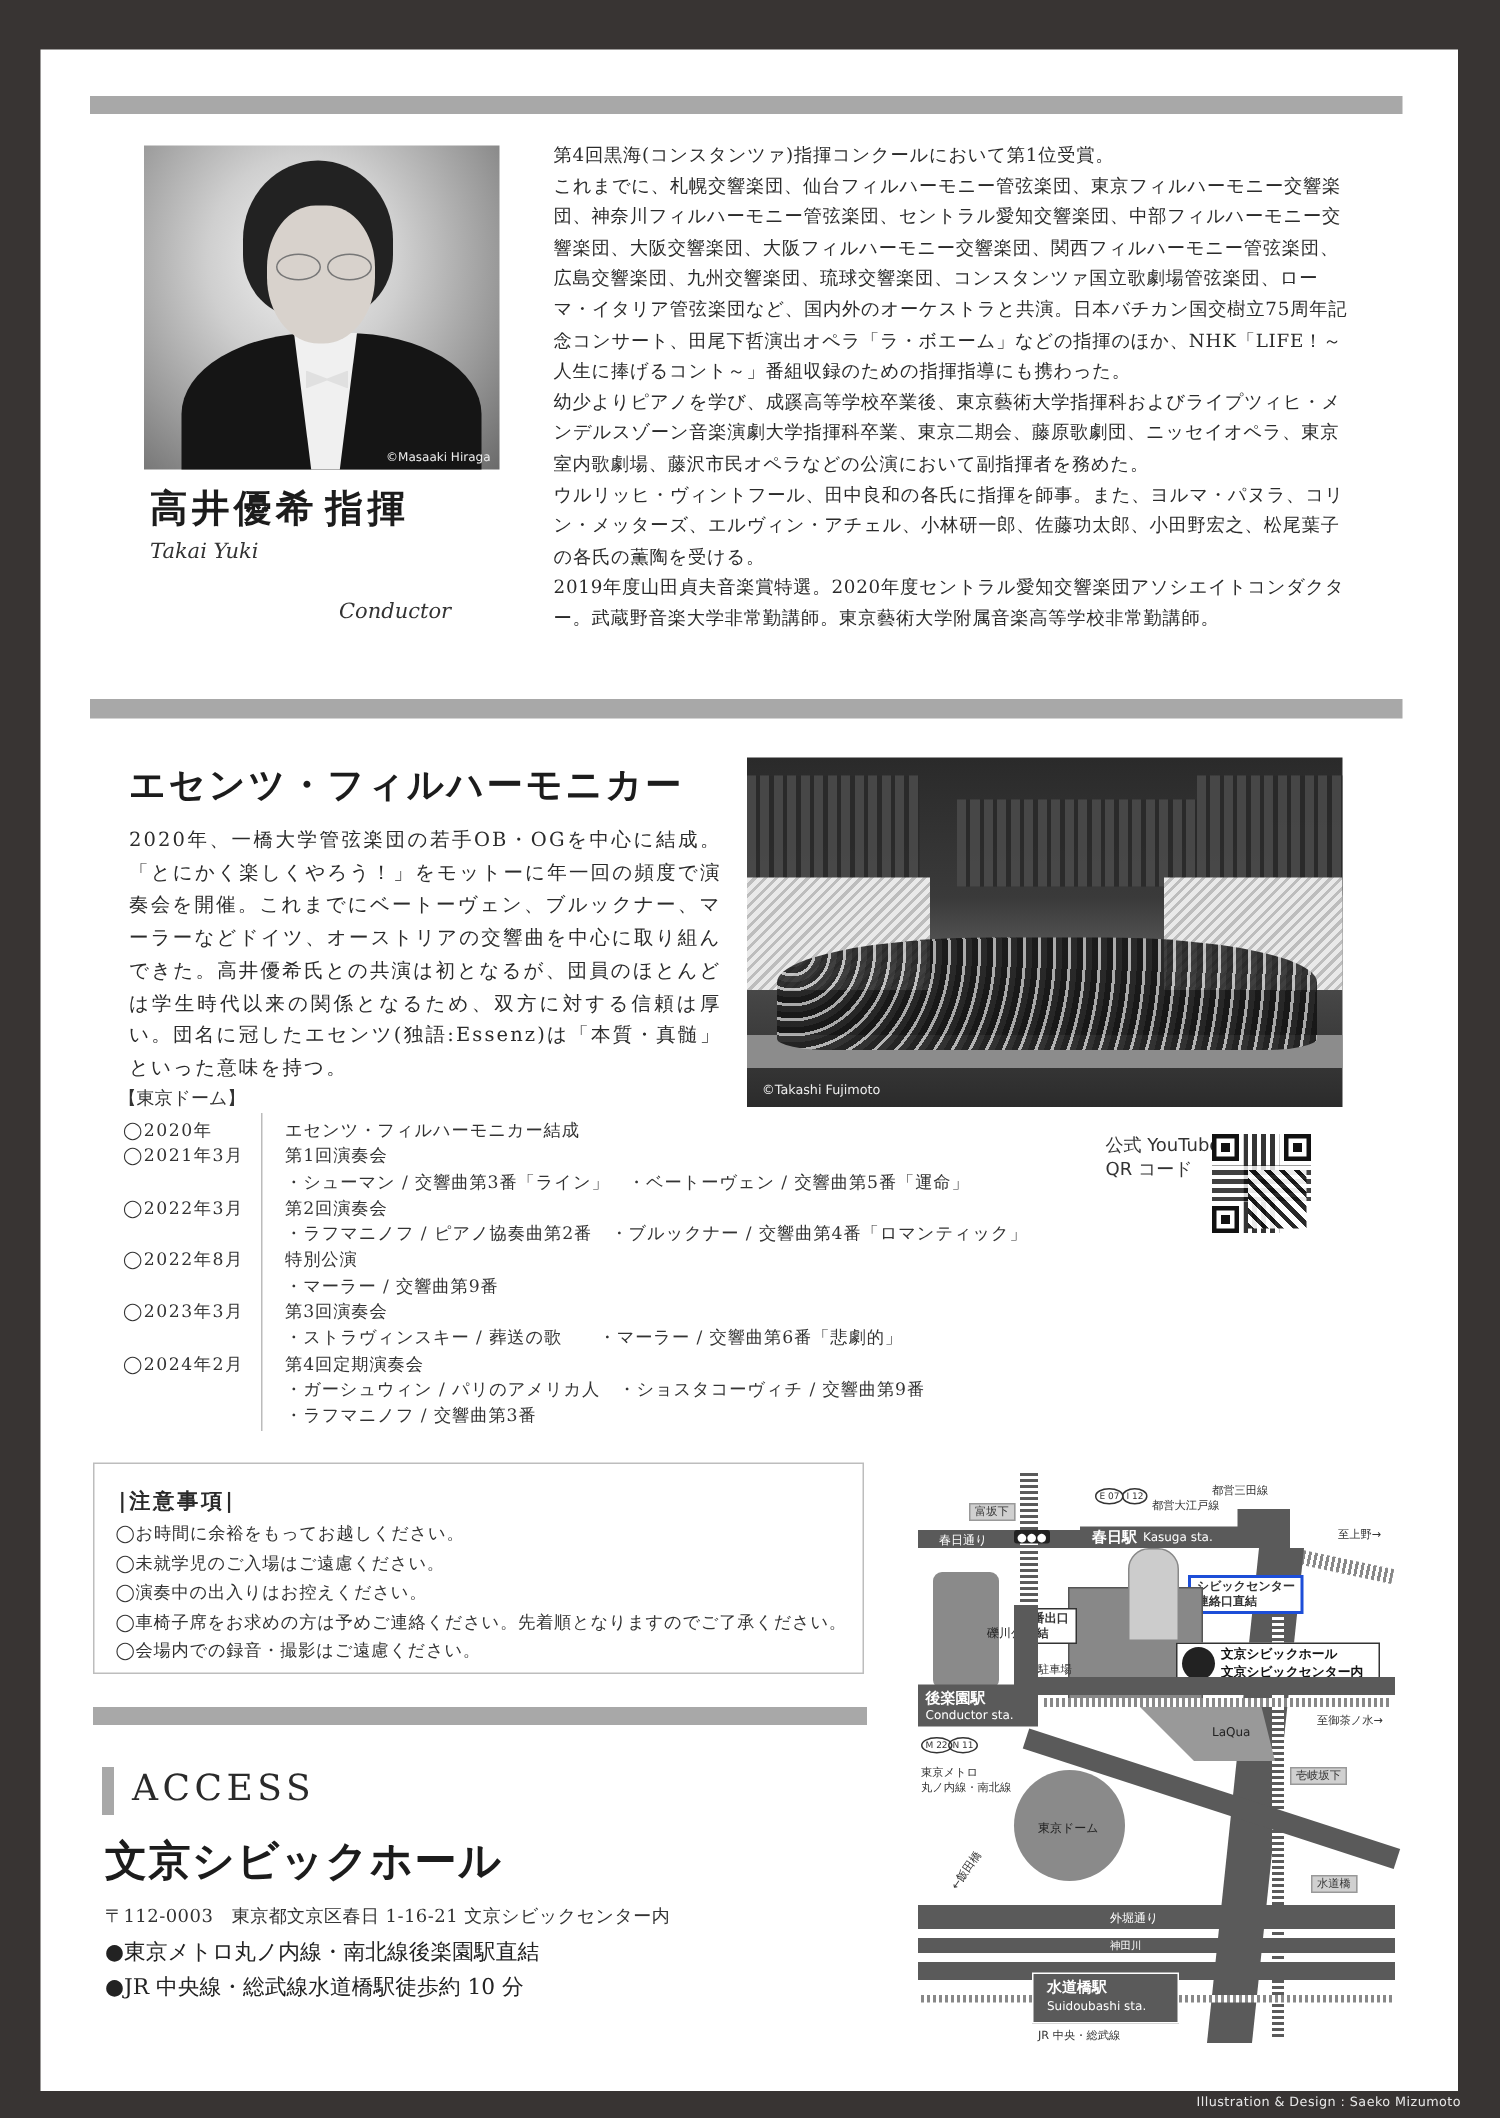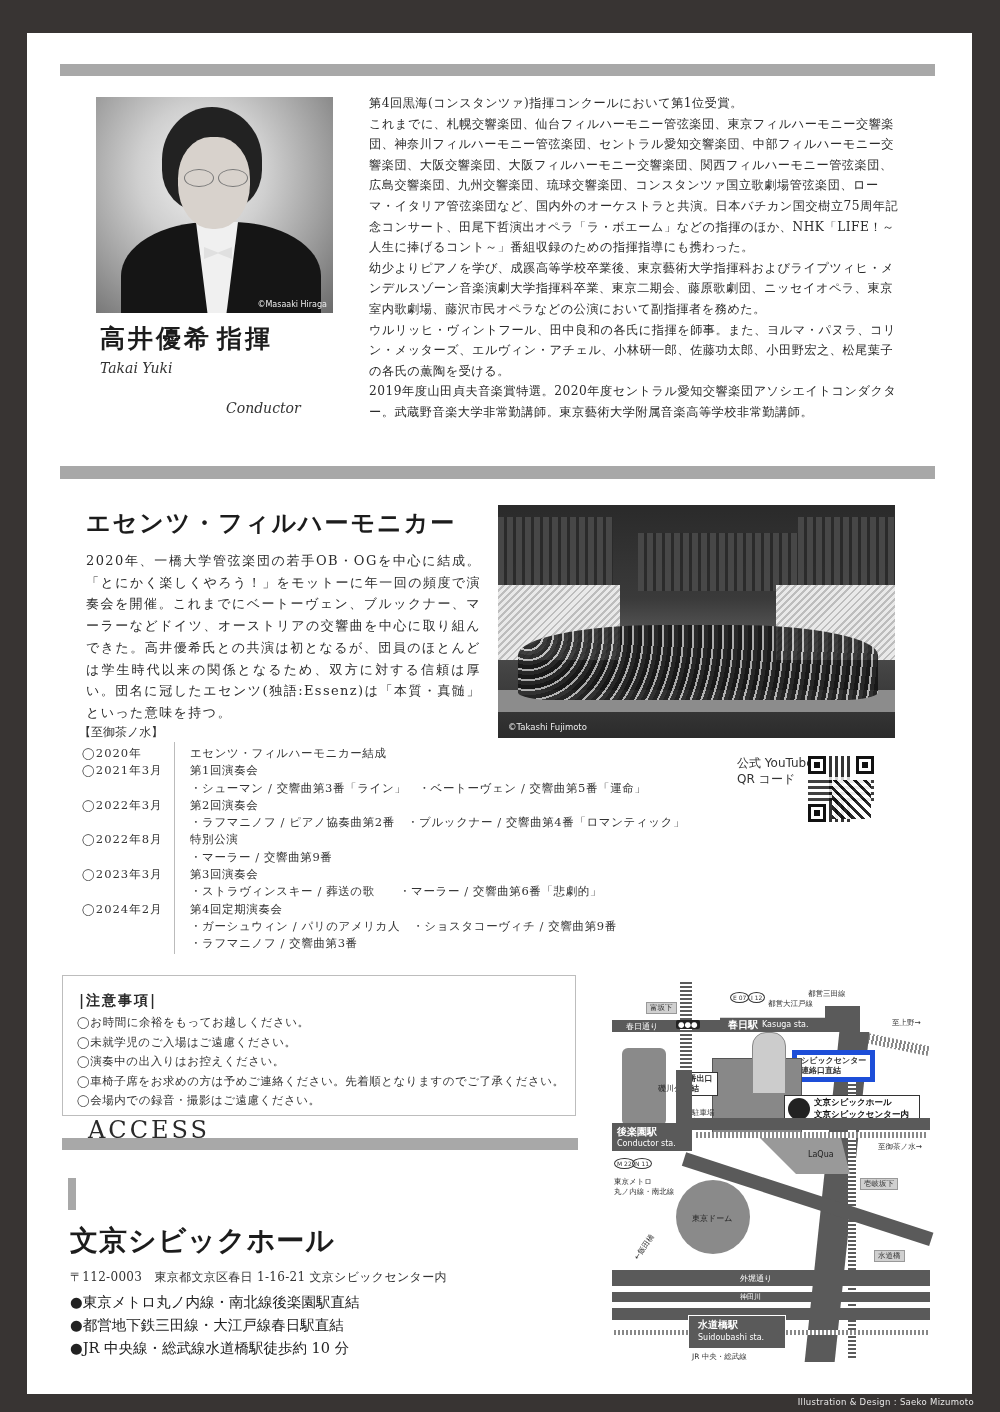--- a/index.html
+++ b/index.html
@@ -42,21 +42,21 @@
   .tl-line{position:absolute;left:174px;top:742px;width:1px;height:212px;background:#bbb;}
   .yt-label{position:absolute;left:737px;top:755px;font-family:"DejaVu Sans","Liberation Sans",sans-serif;font-size:12px;line-height:16px;color:#333;}
   .qr{position:absolute;left:808px;top:756px;width:66px;height:66px;background:#fff;}
   .qr-cell{position:absolute;background:#111;}
   
   .notes{position:absolute;left:62px;top:975px;width:514px;height:141px;border:1.5px solid #bdbdbd;box-sizing:border-box;}
   .notes-title{position:absolute;left:16px;top:16px;font-size:14px;font-weight:bold;color:#2a2a2a;letter-spacing:2px;}
   .notes-list{position:absolute;left:14px;top:37px;font-size:11.5px;line-height:19.5px;color:#333;letter-spacing:0.5px;}
   
   .access-mark{position:absolute;left:68px;top:1178px;width:8px;height:32px;background:#a8a8a8;}
-  .access-title{position:absolute;left:88px;top:1116px;font-size:24px;letter-spacing:3px;color:#2a2a2a;}
+  .access-title{position:absolute;left:88px;top:1178px;font-size:24px;letter-spacing:3px;color:#2a2a2a;}
   .venue{position:absolute;left:70px;top:1222px;font-size:28px;font-weight:bold;letter-spacing:1px;color:#1c1c1c;}
   .address{position:absolute;left:70px;top:1269px;font-size:12px;color:#333;letter-spacing:0.3px;}
   .routes{position:absolute;left:70px;top:1291px;font-size:14.5px;line-height:23px;color:#222;}
   
   .map{position:absolute;left:612px;top:980px;width:318px;height:396px;font-family:"DejaVu Sans","Liberation Sans",sans-serif;}
   .road{position:absolute;background:#5a5a5a;}
   .rail{position:absolute;background:repeating-linear-gradient(90deg,#fff 0 2px,#888 2px 4px);}
   .railv{position:absolute;background:repeating-linear-gradient(0deg,#fff 0 2px,#5a5a5a 2px 4px);}
   .mlabel{position:absolute;font-size:8px;color:#fff;white-space:nowrap;}
   .mlabel-dark{position:absolute;font-size:7.5px;color:#333;white-space:nowrap;}
@@ -104,21 +104,21 @@
   <div class="seats" style="left:0;top:12px;width:115px;height:80px;"></div>
   <div class="seats" style="left:140px;top:28px;width:160px;height:58px;"></div>
   <div class="seats" style="left:300px;top:12px;width:97px;height:80px;"></div>
   <div class="shell" style="left:0;top:80px;width:122px;height:75px;"></div>
   <div class="shell" style="left:278px;top:80px;width:119px;height:75px;"></div>
   <div class="stage"></div>
   <div class="musicians"></div>
   <div class="credit" style="left:10px;bottom:6px;font-size:8.5px;">©Takashi Fujimoto</div>
 </div>
 
-<div class="timeline-head">【至御茶ノ水】</div>
+<div class="timeline-head">【東京ドーム】</div>
 <div class="tl-line"></div>
 <div class="timeline">
   <div class="tl-row">
       <span class="tl-date">◯2020年</span>
       <span class="tl-text">エセンツ・フィルハーモニカー結成</span>
     </div>
   <div class="tl-row">
       <span class="tl-date">◯2021年3月</span>
       <span class="tl-text">第1回演奏会</span>
     </div>
@@ -195,21 +195,20 @@
     <div>◯会場内での録音・撮影はご遠慮ください。</div>
   </div>
 </div>
 
 <div class="access-mark"></div>
 <div class="access-title">ACCESS</div>
 <div class="venue">文京シビックホール</div>
 <div class="address">〒112-0003　東京都文京区春日 1-16-21 文京シビックセンター内</div>
 <div class="routes">
   <div>●東京メトロ丸ノ内線・南北線後楽園駅直結</div>
-  <div>●都営地下鉄三田線・大江戸線春日駅直結</div>
   <div>●JR 中央線・総武線水道橋駅徒歩約 10 分</div>
 </div>
 
 <div class="map">
 
   <div class="road" style="left:0;top:40px;width:108px;height:12px;"></div>
   <div class="mlabel" style="left:14px;top:41px;">春日通り</div>
   <div class="railv" style="left:68px;top:0;width:12px;height:110px;"></div>
   <div class="tag" style="left:34px;top:22px;">富坂下</div>
   <div class="mlabel-dark" style="left:64px;top:40px;background:#222;color:#fff;padding:0 2px;border-radius:2px;">●●●</div>
@@ -220,21 +219,21 @@
   <div class="mlabel-dark" style="left:118px;top:12px;border:1px solid #333;border-radius:50%;padding:1px 2px;font-size:6px;">E 07</div>
   <div class="mlabel-dark" style="left:136px;top:12px;border:1px solid #333;border-radius:50%;padding:1px 2px;font-size:6px;">I 12</div>
   <div class="mlabel-dark" style="left:156px;top:9px;margin-left:40px;">都営三田線</div>
   <div class="mlabel-dark" style="left:156px;top:19px;">都営大江戸線</div>
 
   <div class="rail" style="left:250px;top:52px;width:68px;height:10px;transform:rotate(12deg);transform-origin:left;"></div>
   <div class="mlabel-dark" style="left:280px;top:38px;">至上野→</div>
 
   <div class="road" style="left:210px;top:52px;width:30px;height:330px;transform:skewX(-6deg);"></div>
   <div class="railv" style="left:236px;top:90px;width:8px;height:290px;"></div>
-  <div class="mlabel-dark" style="left:180px;top:70px;background:#fff;border:5px solid #1d4ed8;padding:1px 4px;font-size:8px;font-weight:bold;line-height:10px;">
+  <div class="mlabel-dark" style="left:180px;top:70px;background:#fff;border:2px solid #1d4ed8;padding:1px 4px;font-size:8px;font-weight:bold;line-height:10px;">
     <div>シビックセンター</div>
     <div>連絡口直結</div>
   </div>
 
   <div style="position:absolute;left:100px;top:78px;width:88px;height:75px;background:#888;border:1px solid #555;"></div>
   <div style="position:absolute;left:140px;top:52px;width:32px;height:60px;background:#ccc;border-radius:14px 14px 0 0;border:1px solid #888;"></div>
 
   <div class="mlabel-dark" style="left:66px;top:92px;background:#fff;border:1px solid #333;padding:1px 4px;font-size:8px;font-weight:bold;line-height:10px;">
     <div>5番出口</div>
     <div>直結</div>

